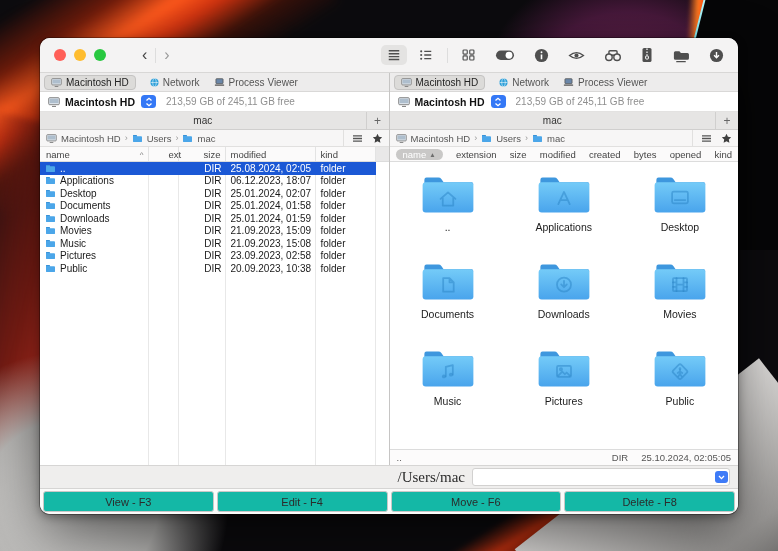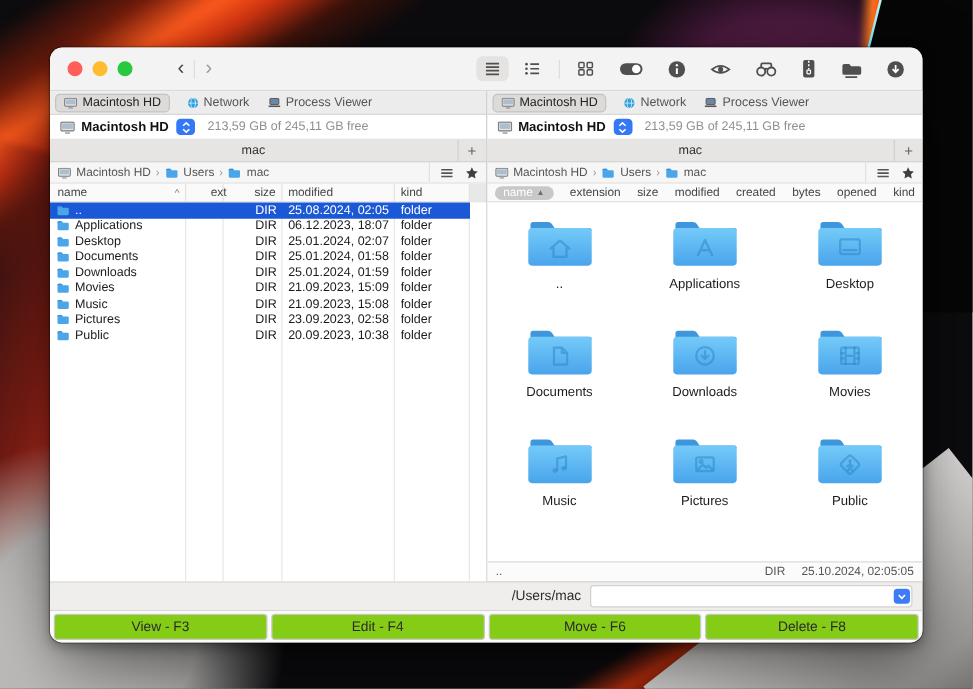--- a/index.html
+++ b/index.html
@@ -123,30 +123,30 @@
 
   .statusbar{height:15px;flex:none;background:#fcfbfb;border-top:1px solid #dcdcdc;
     display:flex;align-items:center;font-size:9.5px;color:#555;}
   .statusbar.center{justify-content:center;}
   .statusbar.split{padding:0 7px;}
   .statusbar .rgt{margin-left:auto;display:flex;gap:13px;}
 
   
   #cmdbar{height:22px;flex:none;background:#efeeed;border-top:1px solid #d6d5d4;border-bottom:1px solid #d6d5d4;
     display:flex;align-items:center;padding:0 8px;}
-  #cmd-label{margin-left:auto;font-size:11px;color:#2b2b2b;white-space:nowrap;}
+  #cmd-label{margin-left:auto;font-size:15px;color:#2b2b2b;white-space:nowrap;font-family:Liberation Serif, serif;}
   #cmd-wrap{width:256px;height:16px;margin-left:7px;background:#fff;border:1px solid #d2d1d0;border-radius:3px;
     display:flex;align-items:center;}
   #cmd-input{flex:1;border:none;outline:none;background:transparent;height:100%;font-size:10px;min-width:0;padding:0 4px;}
   #cmd-btn{width:13px;height:12px;background:#3e7bf7;border-radius:3px;margin-right:1px;flex:none;
     display:flex;align-items:center;justify-content:center;}
 
   
   #fnbar{height:25px;flex:none;background:#fbfbfa;display:flex;align-items:center;padding:0 3px;gap:3px;}
-  .fbtn{flex:1;height:19px;background:#84cc16;border:1px solid #c9c8c7;border-radius:3px;
+  .fbtn{flex:1;height:19px;background:#14b8a6;border:1px solid #c9c8c7;border-radius:3px;
     font-size:11px;color:#2b2b2b;display:flex;align-items:center;justify-content:center;white-space:nowrap;}
 </style>
 </head>
 <body>
 
 <svg width="0" height="0" style="position:absolute" aria-hidden="true">
   <defs>
     <linearGradient id="fgrad" x1="0" y1="0" x2="0" y2="1">
       <stop offset="0" stop-color="#74cbf8"></stop>
         <stop offset="1" stop-color="#49a4ec"></stop>

